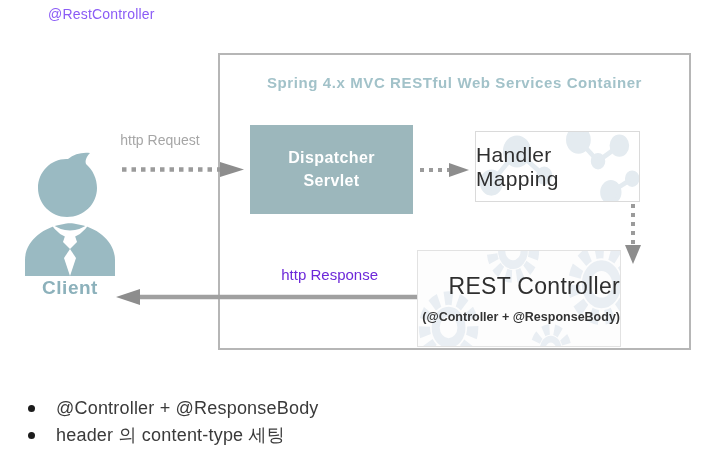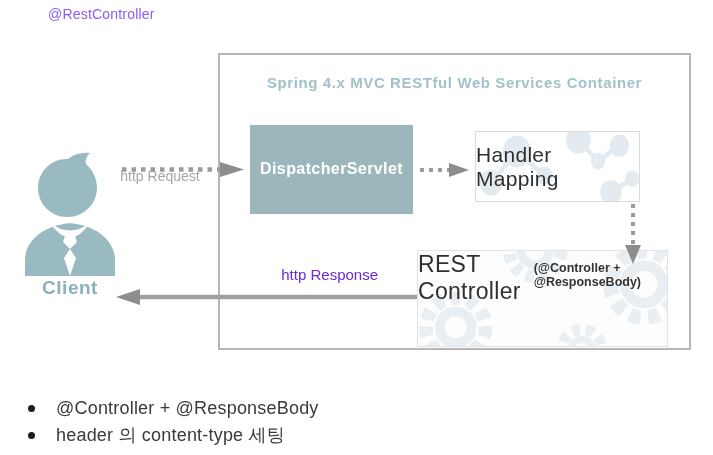--- a/index.html
+++ b/index.html
@@ -28,49 +28,49 @@
   
   .client-icon{position:absolute;left:22px;top:152px;width:96px;height:124px;}
   .client-label{
     position:absolute;left:10px;top:277px;width:120px;text-align:center;
     font-size:19px;font-weight:bold;color:#8cb1bb;letter-spacing:.5px;
   }
 
   
   .request-label{
     position:absolute;left:100px;top:132px;width:120px;text-align:center;
-    font-size:14px;color:#a6a6a6;margin-top:36px;
+    font-size:14px;color:#a6a6a6;
   }
   .response-label{
     position:absolute;left:253px;top:266px;width:125px;text-align:right;
     font-size:15px;color:#6d28d9;
   }
 
   
   .dispatcher-box{
     position:absolute;left:250px;top:125px;width:163px;height:89px;
-    background:#9cb7bc;display:flex;flex-direction:row;
+    background:#9cb7bc;display:flex;flex-direction:column;
     align-items:center;justify-content:center;
     color:#ffffff;font-weight:bold;font-size:16px;letter-spacing:.4px;line-height:1.4;
   }
 
   
   .handler-box{
     position:absolute;left:475px;top:131px;width:165px;height:71px;
     background:#ffffff;border:1px solid #dadada;box-sizing:border-box;
     overflow:hidden;display:flex;align-items:center;justify-content:center;
   }
   .handler-label{position:relative;z-index:1;font-size:21px;color:#2f2f2f;letter-spacing:.3px;}
 
   
   .rest-box{
-    position:absolute;left:417px;top:250px;width:251px;height:97px;
+    position:absolute;left:417px;top:250px;width:204px;height:97px;
     background:#fdfdfd;border:1px solid #e2e2e2;box-sizing:border-box;
-    overflow:hidden;display:flex;flex-direction:row;
-    align-items:flex-start;justify-content:center;
+    overflow:hidden;display:flex;flex-direction:column;
+    align-items:flex-end;justify-content:center;
   }
   .rest-title{position:relative;z-index:1;font-size:23px;color:#2f2f2f;letter-spacing:.3px;}
   .rest-subtitle{position:relative;z-index:1;font-size:12.5px;font-weight:bold;color:#333333;margin-top:10px;}
 
   .pattern-svg{position:absolute;left:0;top:0;width:100%;height:100%;z-index:0;}
 
   .arrow-svg{position:absolute;z-index:2;}
 
   
   .bullet-row{position:absolute;left:28px;display:flex;align-items:center;}

